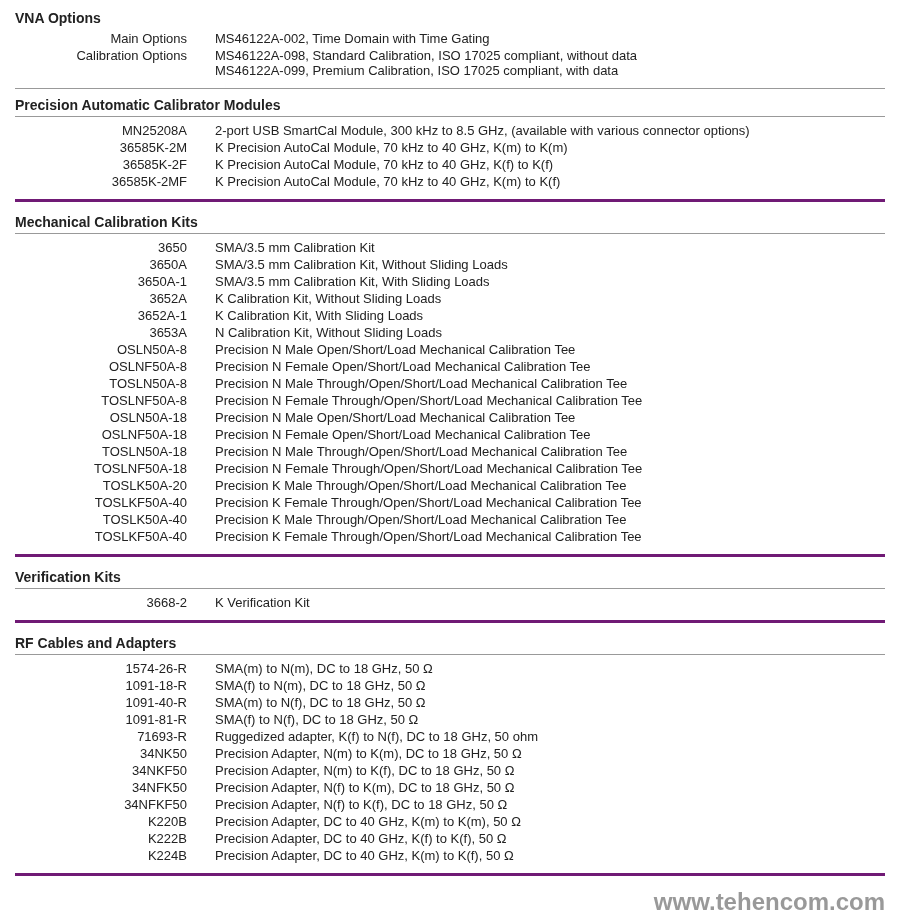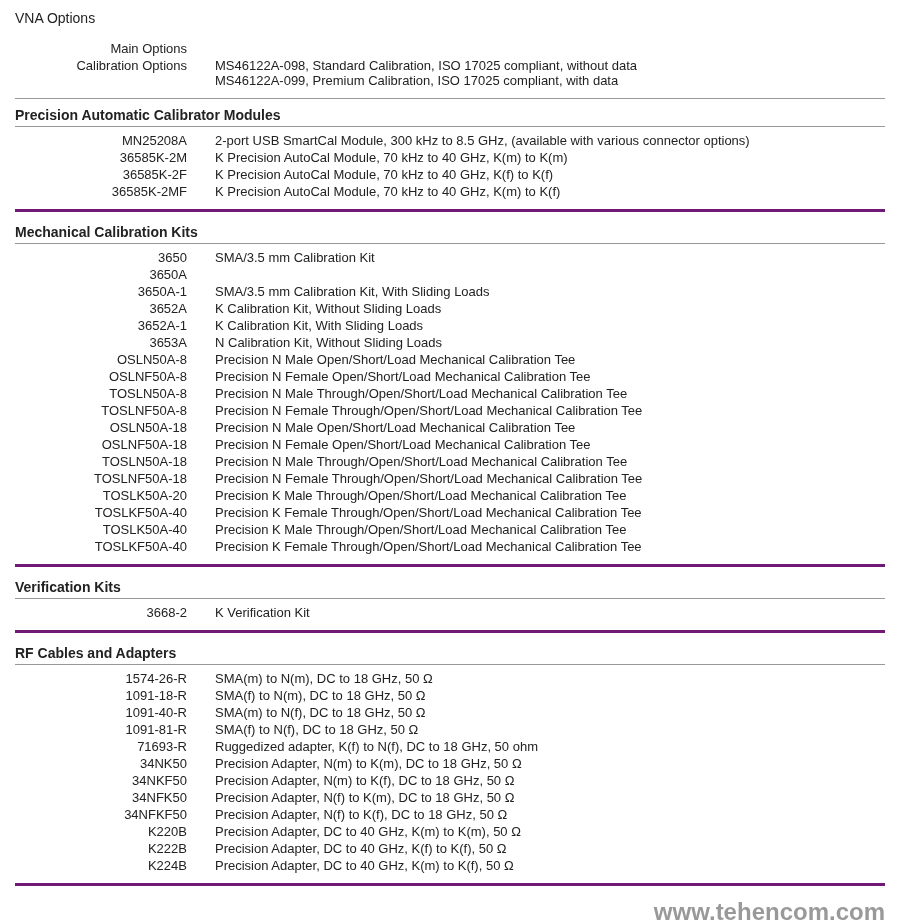--- a/index.html
+++ b/index.html
@@ -21,23 +21,23 @@
       border-bottom: 1px solid #999;
       padding-bottom: 3px;
       margin-bottom: 6px;
     }
     .top-section {
       border-bottom: 1px solid #999;
       padding-bottom: 8px;
       margin-bottom: 8px;
     }
     .vna-title {
-      font-weight: normal;
+      font-weight: bold;
       font-size: 14px;
-      margin-bottom: 15px;
+      margin-bottom: 5px;
     }
     .row {
       display: flex;
       margin-bottom: 2px;
     }
     .label-col {
       text-align: right;
       min-width: 200px;
       padding-right: 28px;
       color: #222;
@@ -63,20 +63,23 @@
     }
   </style>
 </head>
 <body>
 
 <div class="top-section">
   <div class="vna-title">VNA Options</div>
   <div id="vna-rows-container">
       <div class="row">
         <div class="label-col">Main Options</div>
+        <div class="value-col">
+          <span class="line">MS46122A-002, Time Domain with Time Gating</span>
+        </div>
       </div>
       <div class="row">
         <div class="label-col">Calibration Options</div>
         <div class="value-col">
           <span class="line">MS46122A-098, Standard Calibration, ISO 17025 compliant, without data</span>
           <span class="line">MS46122A-099, Premium Calibration, ISO 17025 compliant, with data</span>
         </div>
       </div>
     </div>
 </div>
@@ -102,20 +105,21 @@
       </div>
     </div>
     <div class="section-block">
       <div class="section-header"><span class="section-title">Mechanical Calibration Kits</span></div>
       <div class="row">
         <div class="label-col">3650</div>
         <div class="value-col">SMA/3.5 mm Calibration Kit</div>
       </div>
       <div class="row">
         <div class="label-col">3650A</div>
+        <div class="value-col">SMA/3.5 mm Calibration Kit, Without Sliding Loads</div>
       </div>
       <div class="row">
         <div class="label-col">3650A-1</div>
         <div class="value-col">SMA/3.5 mm Calibration Kit, With Sliding Loads</div>
       </div>
       <div class="row">
         <div class="label-col">3652A</div>
         <div class="value-col">K Calibration Kit, Without Sliding Loads</div>
       </div>
       <div class="row">

